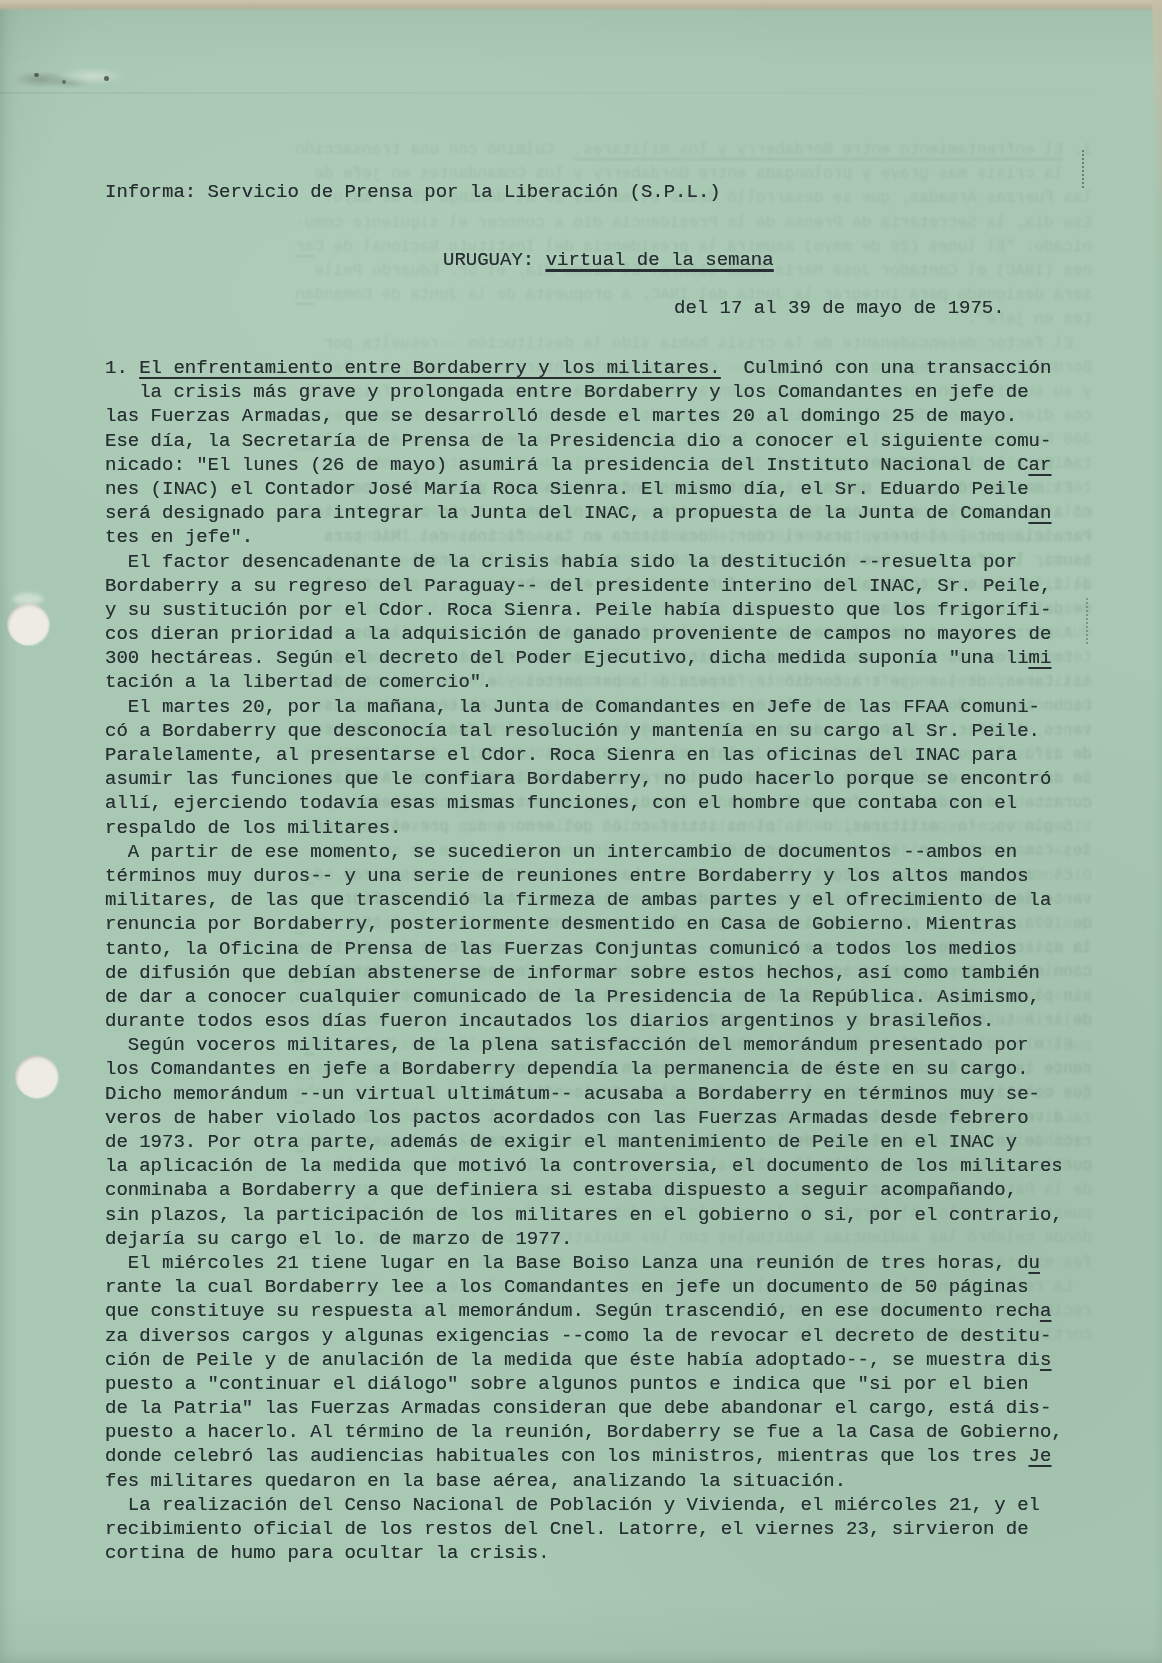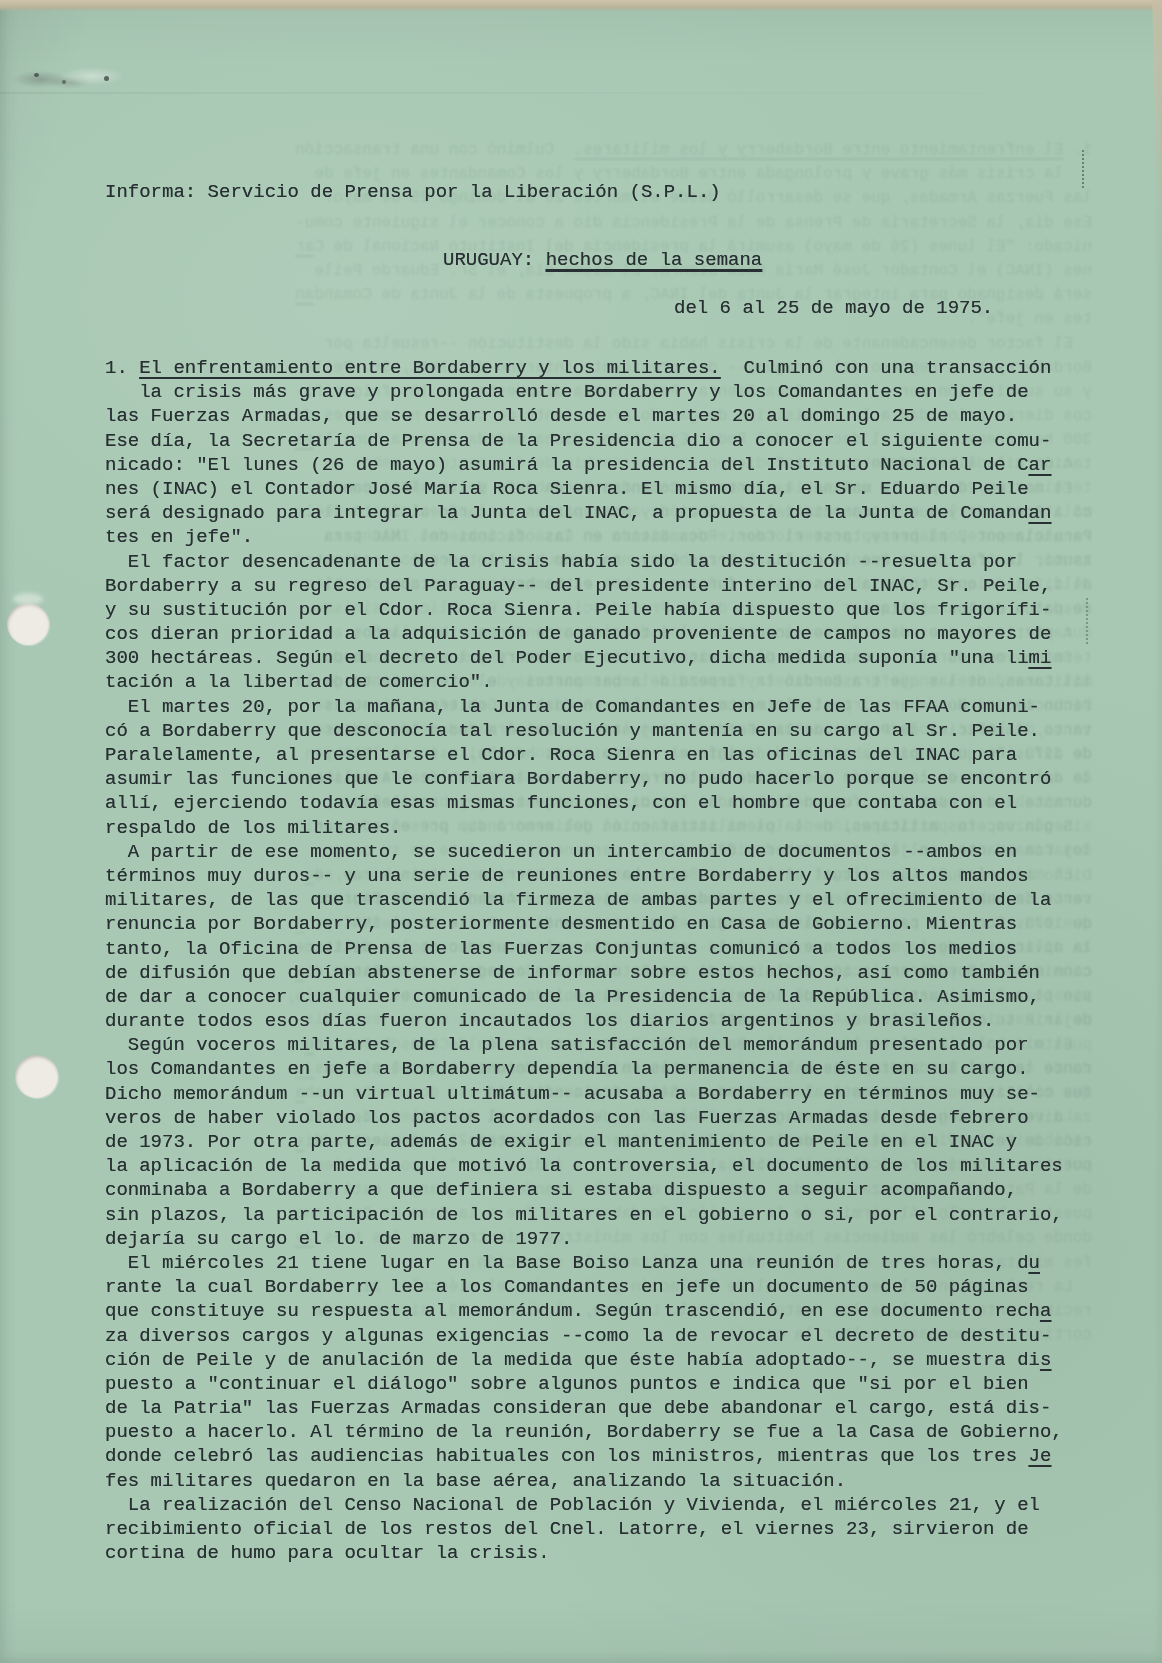--- a/index.html
+++ b/index.html
@@ -177,18 +177,18 @@
   <div class="smudge-dot d1"></div>
   <div class="smudge-dot d2"></div>
   <div class="smudge-dot d3"></div>
   <div class="stray s1"></div>
   <div class="stray s2"></div>
   <div class="hole hole1"></div>
   <div class="hole hole2"></div>
 
   <div class="typed hdr">Informa: Servicio de Prensa por la Liberación (S.P.L.)</div>
 
-  <div class="typed ttl"><span>URUGUAY: </span><span class="u">hechos de la semana</span></div>
+  <div class="typed ttl"><span>URUGUAY: </span><span class="u">virtual de la semana</span></div>
 
-  <div class="typed dat">del 6 al 25 de mayo de 1975.</div>
+  <div class="typed dat">del 17 al 39 de mayo de 1975.</div>
 
   <div class="typed bodytext" id="body-lines"><div class="tline"><span>1. </span><span class="u">El enfrentamiento entre Bordaberry y los militares.</span><span>  Culminó con una transacción</span></div><div class="tline"><span>   la crisis más grave y prolongada entre Bordaberry y los Comandantes en jefe de</span></div><div class="tline"><span>las Fuerzas Armadas, que se desarrolló desde el martes 20 al domingo 25 de mayo.</span></div><div class="tline"><span>Ese día, la Secretaría de Prensa de la Presidencia dio a conocer el siguiente comu-</span></div><div class="tline"><span>nicado: "El lunes (26 de mayo) asumirá la presidencia del Instituto Nacional de C</span><span class="u">ar</span></div><div class="tline"><span>nes (INAC) el Contador José María Roca Sienra. El mismo día, el Sr. Eduardo Peile</span></div><div class="tline"><span>será designado para integrar la Junta del INAC, a propuesta de la Junta de Comand</span><span class="u">an</span></div><div class="tline"><span>tes en jefe".</span></div><div class="tline"><span>  El factor desencadenante de la crisis había sido la destitución --resuelta por</span></div><div class="tline"><span>Bordaberry a su regreso del Paraguay-- del presidente interino del INAC, Sr. Peile,</span></div><div class="tline"><span>y su sustitución por el Cdor. Roca Sienra. Peile había dispuesto que los frigorífi-</span></div><div class="tline"><span>cos dieran prioridad a la adquisición de ganado proveniente de campos no mayores de</span></div><div class="tline"><span>300 hectáreas. Según el decreto del Poder Ejecutivo, dicha medida suponía "una li</span><span class="u">mi</span></div><div class="tline"><span>tación a la libertad de comercio".</span></div><div class="tline"><span>  El martes 20, por la mañana, la Junta de Comandantes en Jefe de las FFAA comuni-</span></div><div class="tline"><span>có a Bordaberry que desconocía tal resolución y mantenía en su cargo al Sr. Peile.</span></div><div class="tline"><span>Paralelamente, al presentarse el Cdor. Roca Sienra en las oficinas del INAC para</span></div><div class="tline"><span>asumir las funciones que le confiara Bordaberry, no pudo hacerlo porque se encontró</span></div><div class="tline"><span>allí, ejerciendo todavía esas mismas funciones, con el hombre que contaba con el</span></div><div class="tline"><span>respaldo de los militares.</span></div><div class="tline"><span>  A partir de ese momento, se sucedieron un intercambio de documentos --ambos en</span></div><div class="tline"><span>términos muy duros-- y una serie de reuniones entre Bordaberry y los altos mandos</span></div><div class="tline"><span>militares, de las que trascendió la firmeza de ambas partes y el ofrecimiento de la</span></div><div class="tline"><span>renuncia por Bordaberry, posteriormente desmentido en Casa de Gobierno. Mientras</span></div><div class="tline"><span>tanto, la Oficina de Prensa de las Fuerzas Conjuntas comunicó a todos los medios</span></div><div class="tline"><span>de difusión que debían abstenerse de informar sobre estos hechos, así como también</span></div><div class="tline"><span>de dar a conocer cualquier comunicado de la Presidencia de la República. Asimismo,</span></div><div class="tline"><span>durante todos esos días fueron incautados los diarios argentinos y brasileños.</span></div><div class="tline"><span>  Según voceros militares, de la plena satisfacción del memorándum presentado por</span></div><div class="tline"><span>los Comandantes en jefe a Bordaberry dependía la permanencia de éste en su cargo.</span></div><div class="tline"><span>Dicho memorándum --un virtual ultimátum-- acusaba a Bordaberry en términos muy se-</span></div><div class="tline"><span>veros de haber violado los pactos acordados con las Fuerzas Armadas desde febrero</span></div><div class="tline"><span>de 1973. Por otra parte, además de exigir el mantenimiento de Peile en el INAC y</span></div><div class="tline"><span>la aplicación de la medida que motivó la controversia, el documento de los militares</span></div><div class="tline"><span>conminaba a Bordaberry a que definiera si estaba dispuesto a seguir acompañando,</span></div><div class="tline"><span>sin plazos, la participación de los militares en el gobierno o si, por el contrario,</span></div><div class="tline"><span>dejaría su cargo el lo. de marzo de 1977.</span></div><div class="tline"><span>  El miércoles 21 tiene lugar en la Base Boiso Lanza una reunión de tres horas, d</span><span class="u">u</span></div><div class="tline"><span>rante la cual Bordaberry lee a los Comandantes en jefe un documento de 50 páginas</span></div><div class="tline"><span>que constituye su respuesta al memorándum. Según trascendió, en ese documento rech</span><span class="u">a</span></div><div class="tline"><span>za diversos cargos y algunas exigencias --como la de revocar el decreto de destitu-</span></div><div class="tline"><span>ción de Peile y de anulación de la medida que éste había adoptado--, se muestra di</span><span class="u">s</span></div><div class="tline"><span>puesto a "continuar el diálogo" sobre algunos puntos e indica que "si por el bien</span></div><div class="tline"><span>de la Patria" las Fuerzas Armadas consideran que debe abandonar el cargo, está dis-</span></div><div class="tline"><span>puesto a hacerlo. Al término de la reunión, Bordaberry se fue a la Casa de Gobierno,</span></div><div class="tline"><span>donde celebró las audiencias habituales con los ministros, mientras que los tres </span><span class="u">Je</span></div><div class="tline"><span>fes militares quedaron en la base aérea, analizando la situación.</span></div><div class="tline"><span>  La realización del Censo Nacional de Población y Vivienda, el miércoles 21, y el</span></div><div class="tline"><span>recibimiento oficial de los restos del Cnel. Latorre, el viernes 23, sirvieron de</span></div><div class="tline"><span>cortina de humo para ocultar la crisis.</span></div></div>
 </div>
 
 </body></html>

